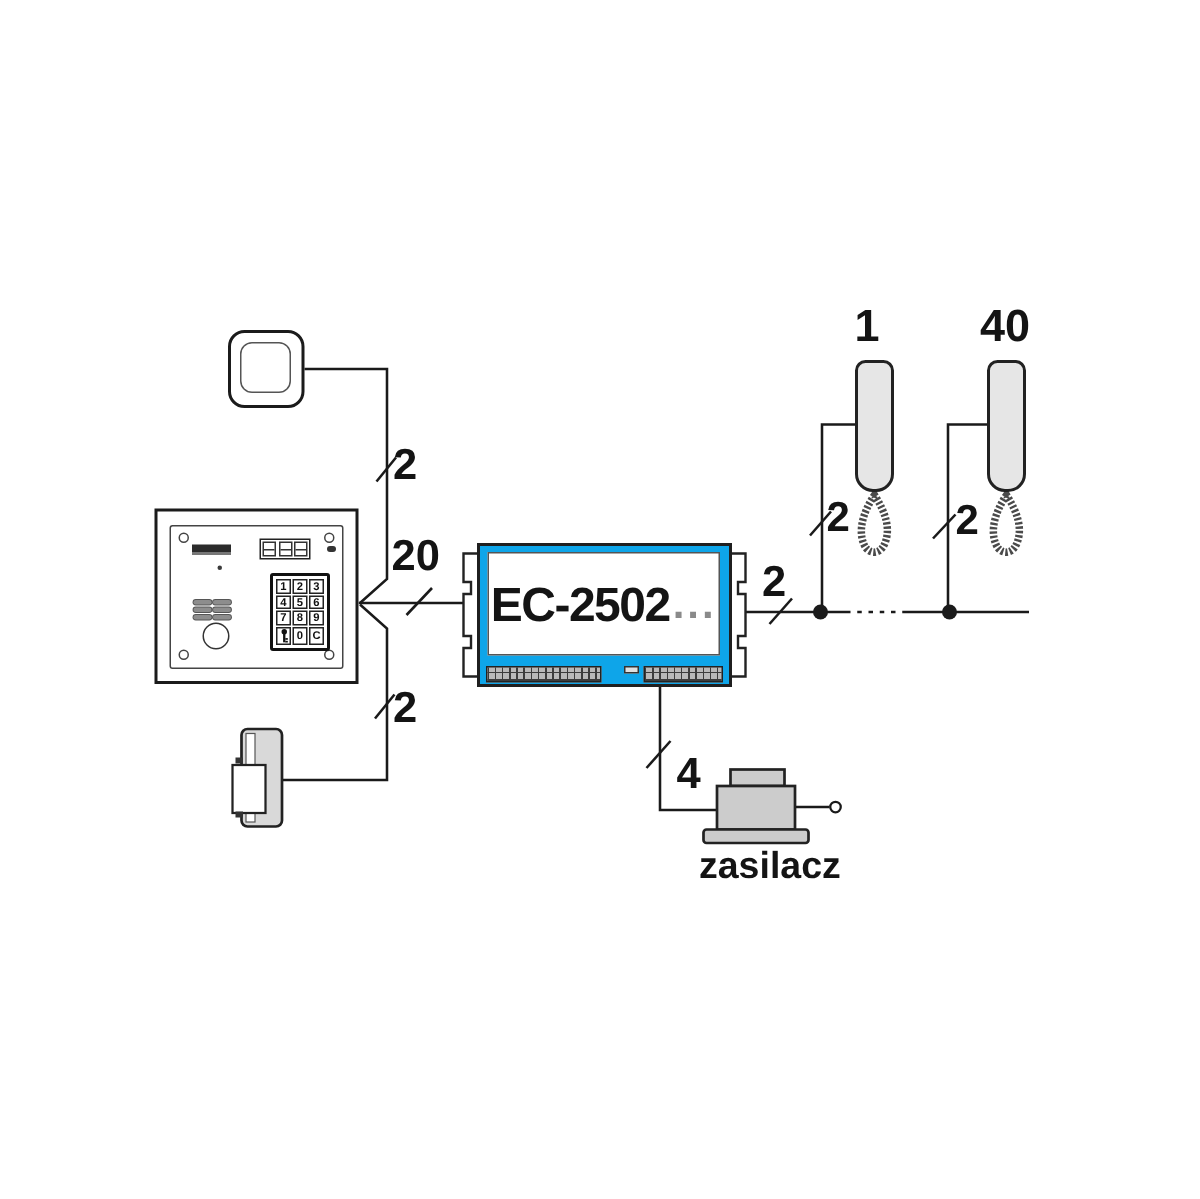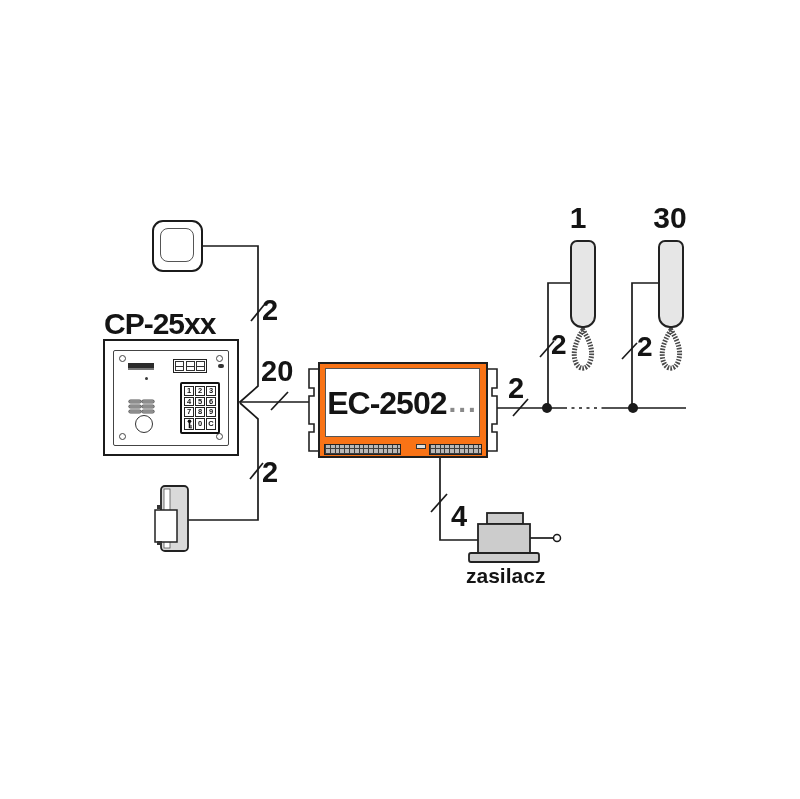--- a/index.html
+++ b/index.html
@@ -43,21 +43,21 @@
   .keypad{position:absolute;left:66px;top:31px;width:40px;height:52px;
     border:2px solid #111;border-radius:2px;box-sizing:border-box;background:#fff;
     display:grid;grid-template-columns:repeat(3,1fr);grid-template-rows:repeat(4,1fr);
     gap:1px;padding:2px;}
   .key{border:1.1px solid #222;box-sizing:border-box;background:#fff;
     font-size:7.5px;font-weight:bold;color:#111;display:flex;align-items:center;justify-content:center;
     line-height:1;}
 
   
   .ec-frame{position:absolute;left:318px;top:362px;width:170px;height:96px;
-    border:2.5px solid #1f1f1f;background:#f97316;box-sizing:border-box;text-decoration:underline;}
+    border:2.5px solid #1f1f1f;background:#0ea5e9;box-sizing:border-box;text-decoration:underline;}
   .ec-white{position:absolute;left:5px;top:4px;width:155px;height:69px;
     border:1px solid #555;background:#fff;box-sizing:border-box;
     display:flex;align-items:center;justify-content:center;}
   .ec-text{font-weight:bold;font-size:32px;letter-spacing:-1px;color:#141414;line-height:1;}
   .ec-suffix{font-weight:bold;font-size:28px;letter-spacing:2px;color:#8a8a8a;line-height:1;margin-left:2px;}
   .tblock{position:absolute;height:11px;border:1px solid #222;box-sizing:border-box;background-color:#b9b9b9;
     background-image:repeating-linear-gradient(90deg,#3c3c3c 0 1px,transparent 1px 4.8px),
                      repeating-linear-gradient(0deg,#3c3c3c 0 1px,transparent 1px 5px);}
   .jumper{position:absolute;left:96px;top:80px;width:10px;height:5px;border:1px solid #333;
     background:#e0e0e0;box-sizing:border-box;}
@@ -122,21 +122,20 @@
     </g>
 
     <path fill="none" stroke="#4a4a4a" stroke-width="5" stroke-dasharray="1.6 1.3" d="M583,330 C575,342 572,354 576,363 C579,370 587,370 590,362 C594,352 590,341 583,330 Z"></path>
     <path fill="none" stroke="#4a4a4a" stroke-width="5" stroke-dasharray="1.6 1.3" d="M671,330 C663,342 660,354 664,363 C667,370 675,370 678,362 C682,352 678,341 671,330 Z"></path>
   </svg>
 
   <div class="bell-outer">
     <div class="bell-inner"></div>
   </div>
 
-  <div class="devlabel" style="left:104px;top:309px;letter-spacing:-1px;">CP-25xx</div>
 
   <div class="cp-box">
     <div class="cp-inner">
       <div class="screw" style="left:5px;top:4px;"></div>
       <div class="screw" style="right:5px;top:4px;"></div>
       <div class="screw" style="left:5px;bottom:5px;"></div>
       <div class="screw" style="right:5px;bottom:5px;"></div>
       <div class="cp-logo"></div>
       <div class="cp-led"></div>
       <div class="digit-display">
@@ -182,27 +181,27 @@
     <div class="ec-white">
       <span class="ec-text">EC-2502</span>
       <span class="ec-suffix">...</span>
     </div>
     <div class="tblock" style="left:4px;top:80px;width:77px;"></div>
     <div class="jumper"></div>
     <div class="tblock" style="left:109px;top:80px;width:53px;"></div>
   </div>
 
   <div class="devlabel" style="left:563px;top:203px;width:30px;text-align:center;">1</div>
-  <div class="devlabel" style="left:648px;top:203px;width:44px;text-align:center;">30</div>
+  <div class="devlabel" style="left:648px;top:203px;width:44px;text-align:center;">40</div>
   <div class="handset" style="left:570px;"></div>
   <div class="handset" style="left:658px;"></div>
 
   <div class="wnum" style="left:262px;top:296px;">2</div>
   <div class="wnum" style="left:261px;top:357px;">20</div>
   <div class="wnum" style="left:262px;top:458px;">2</div>
   <div class="wnum" style="left:508px;top:374px;">2</div>
   <div class="wnum" style="left:551px;top:331px;font-size:28px;">2</div>
   <div class="wnum" style="left:637px;top:333px;font-size:28px;">2</div>
   <div class="wnum" style="left:451px;top:502px;">4</div>
 
-  <div class="devlabel" style="left:466px;top:565px;font-size:21px;text-align:center;">zasilacz</div>
+  <div class="devlabel" style="left:466px;top:565px;font-size:25px;text-align:center;">zasilacz</div>
 
 </div>
 
 </body></html>

